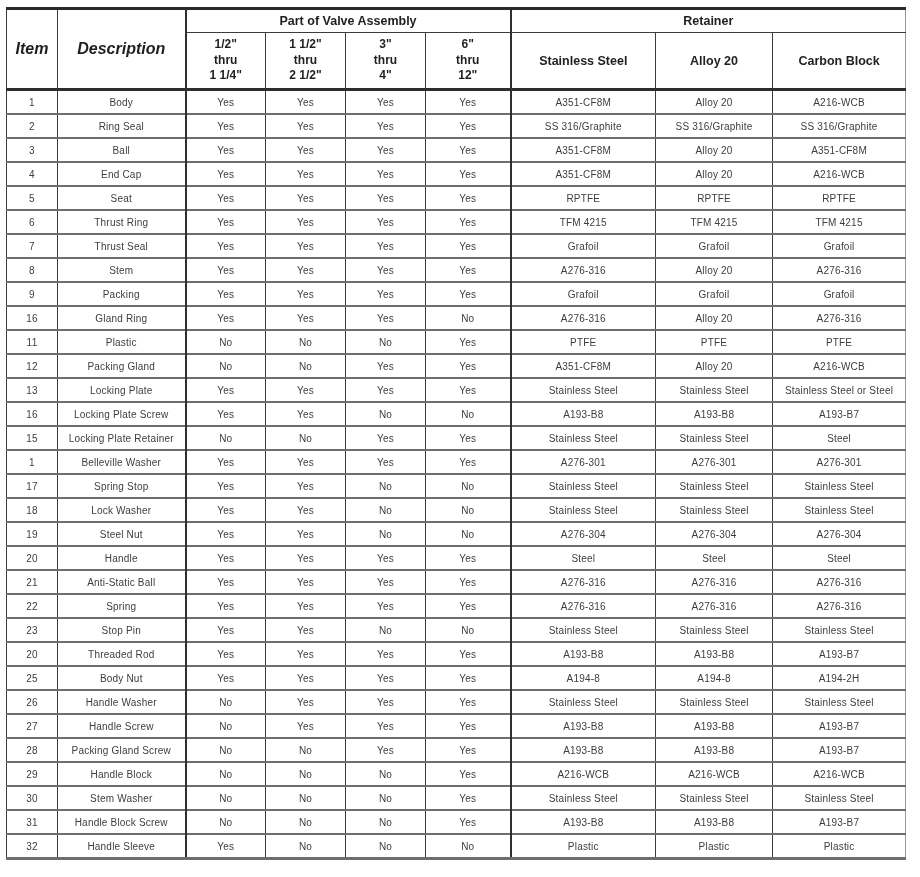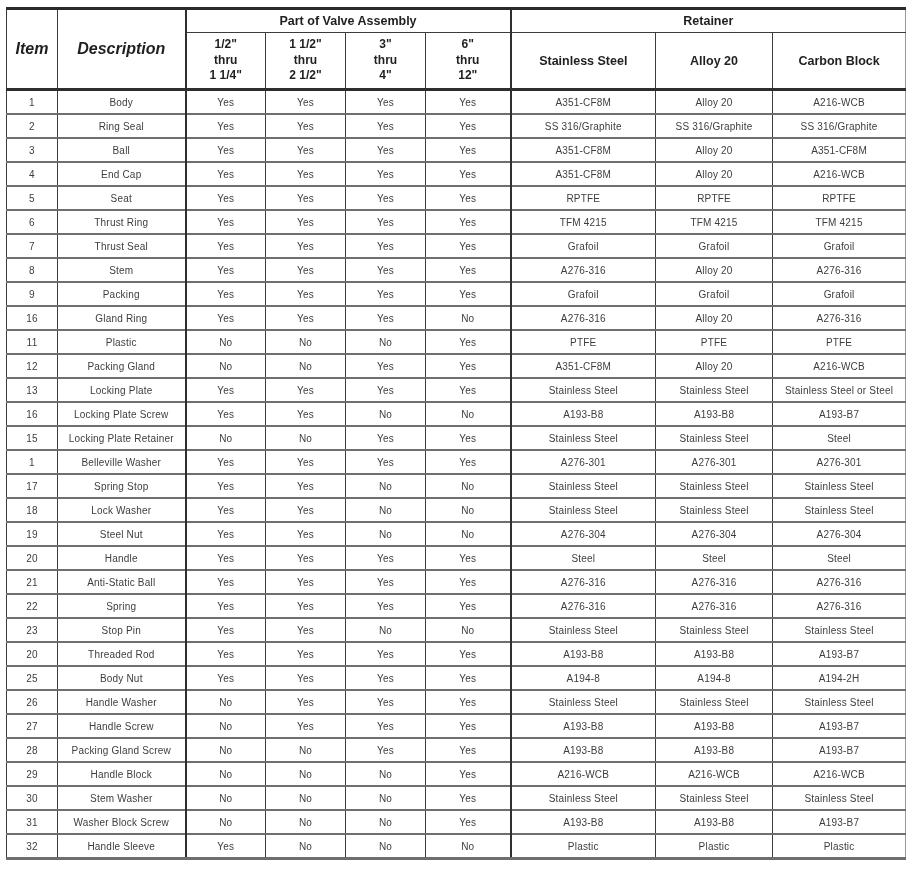--- a/index.html
+++ b/index.html
@@ -434,21 +434,21 @@
           <td class="sec">No</td>
           <td>No</td>
           <td>No</td>
           <td>Yes</td>
           <td class="sec">Stainless Steel</td>
           <td>Stainless Steel</td>
           <td>Stainless Steel</td>
         </tr>
         <tr>
           <td>31</td>
-          <td>Washer Block Screw</td>
+          <td>Handle Block Screw</td>
           <td class="sec">No</td>
           <td>No</td>
           <td>No</td>
           <td>Yes</td>
           <td class="sec">A193-B8</td>
           <td>A193-B8</td>
           <td>A193-B7</td>
         </tr>
         <tr>
           <td>32</td>

